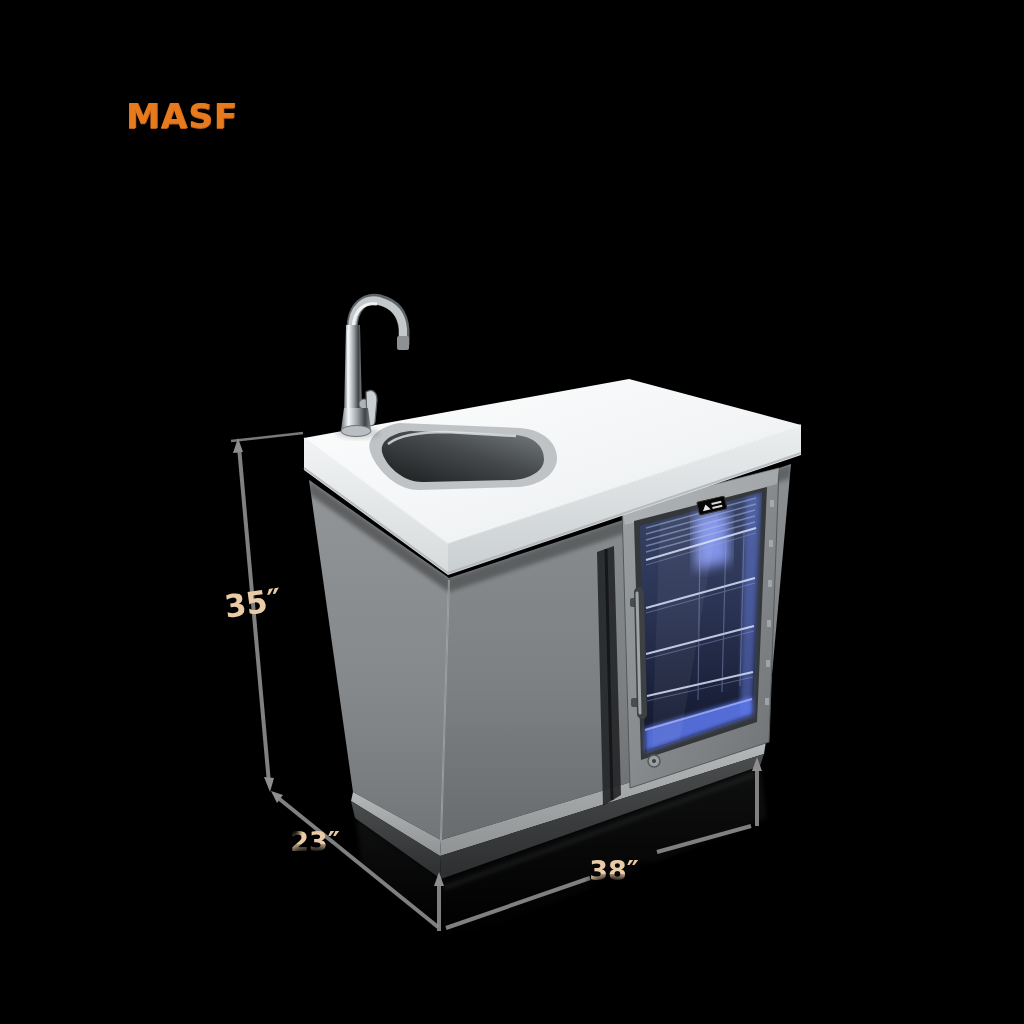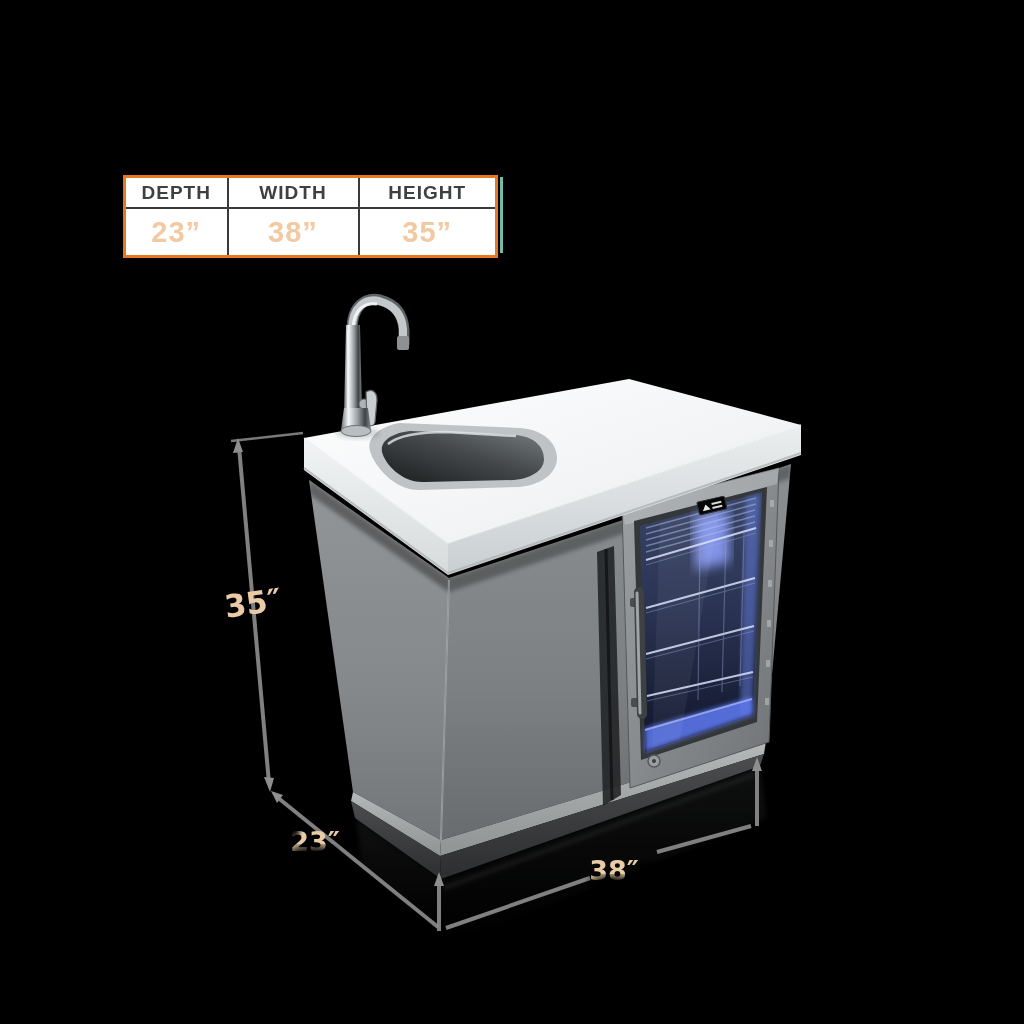--- a/index.html
+++ b/index.html
@@ -16,43 +16,22 @@
          text-align:center;font-weight:bold;letter-spacing:1px;}
   .teal-edge{position:absolute;right:-5px;top:2px;width:3px;height:76px;background:#7ED0C0;opacity:.9;}
   svg{position:absolute;left:0;top:0;}
   .dim-label{font-family:"DejaVu Sans",sans-serif;font-weight:bold;fill:#E9CBA6;}
 </style>
 </head>
 <body>
 
 <div class="stage">
 
-
-  <div class="spec-wrap">
-    <table class="spec-table">
-      <colgroup>
-          <col style="width:103px">
-          <col style="width:131px">
-          <col style="width:138px">
-        </colgroup>
-      <tbody>
-          <tr>
-        <th>DEPTH</th>
-        <th>WIDTH</th>
-        <th>HEIGHT</th>
-      </tr>
-      <tr>
-        <td>23”</td>
-        <td>38”</td>
-        <td>35”</td>
-      </tr>
-    </tbody>
-      </table>
-    <div class="teal-edge"></div>
-  </div>
+  <div class="product-title">MASF</div>
+
 
   <svg width="1024" height="1024" viewBox="0 0 1024 1024">
     <defs>
       <linearGradient id="topGrad" x1="0" y1="0" x2="1" y2="1">
         <stop offset="0" stop-color="#FDFEFE"></stop>
           <stop offset=".55" stop-color="#F3F5F6"></stop>
           <stop offset="1" stop-color="#E6EAEB"></stop>
       </linearGradient>
       <linearGradient id="edgeLeft" x1="0" y1="0" x2="0" y2="1">
         <stop offset="0" stop-color="#F1F3F4"></stop>

